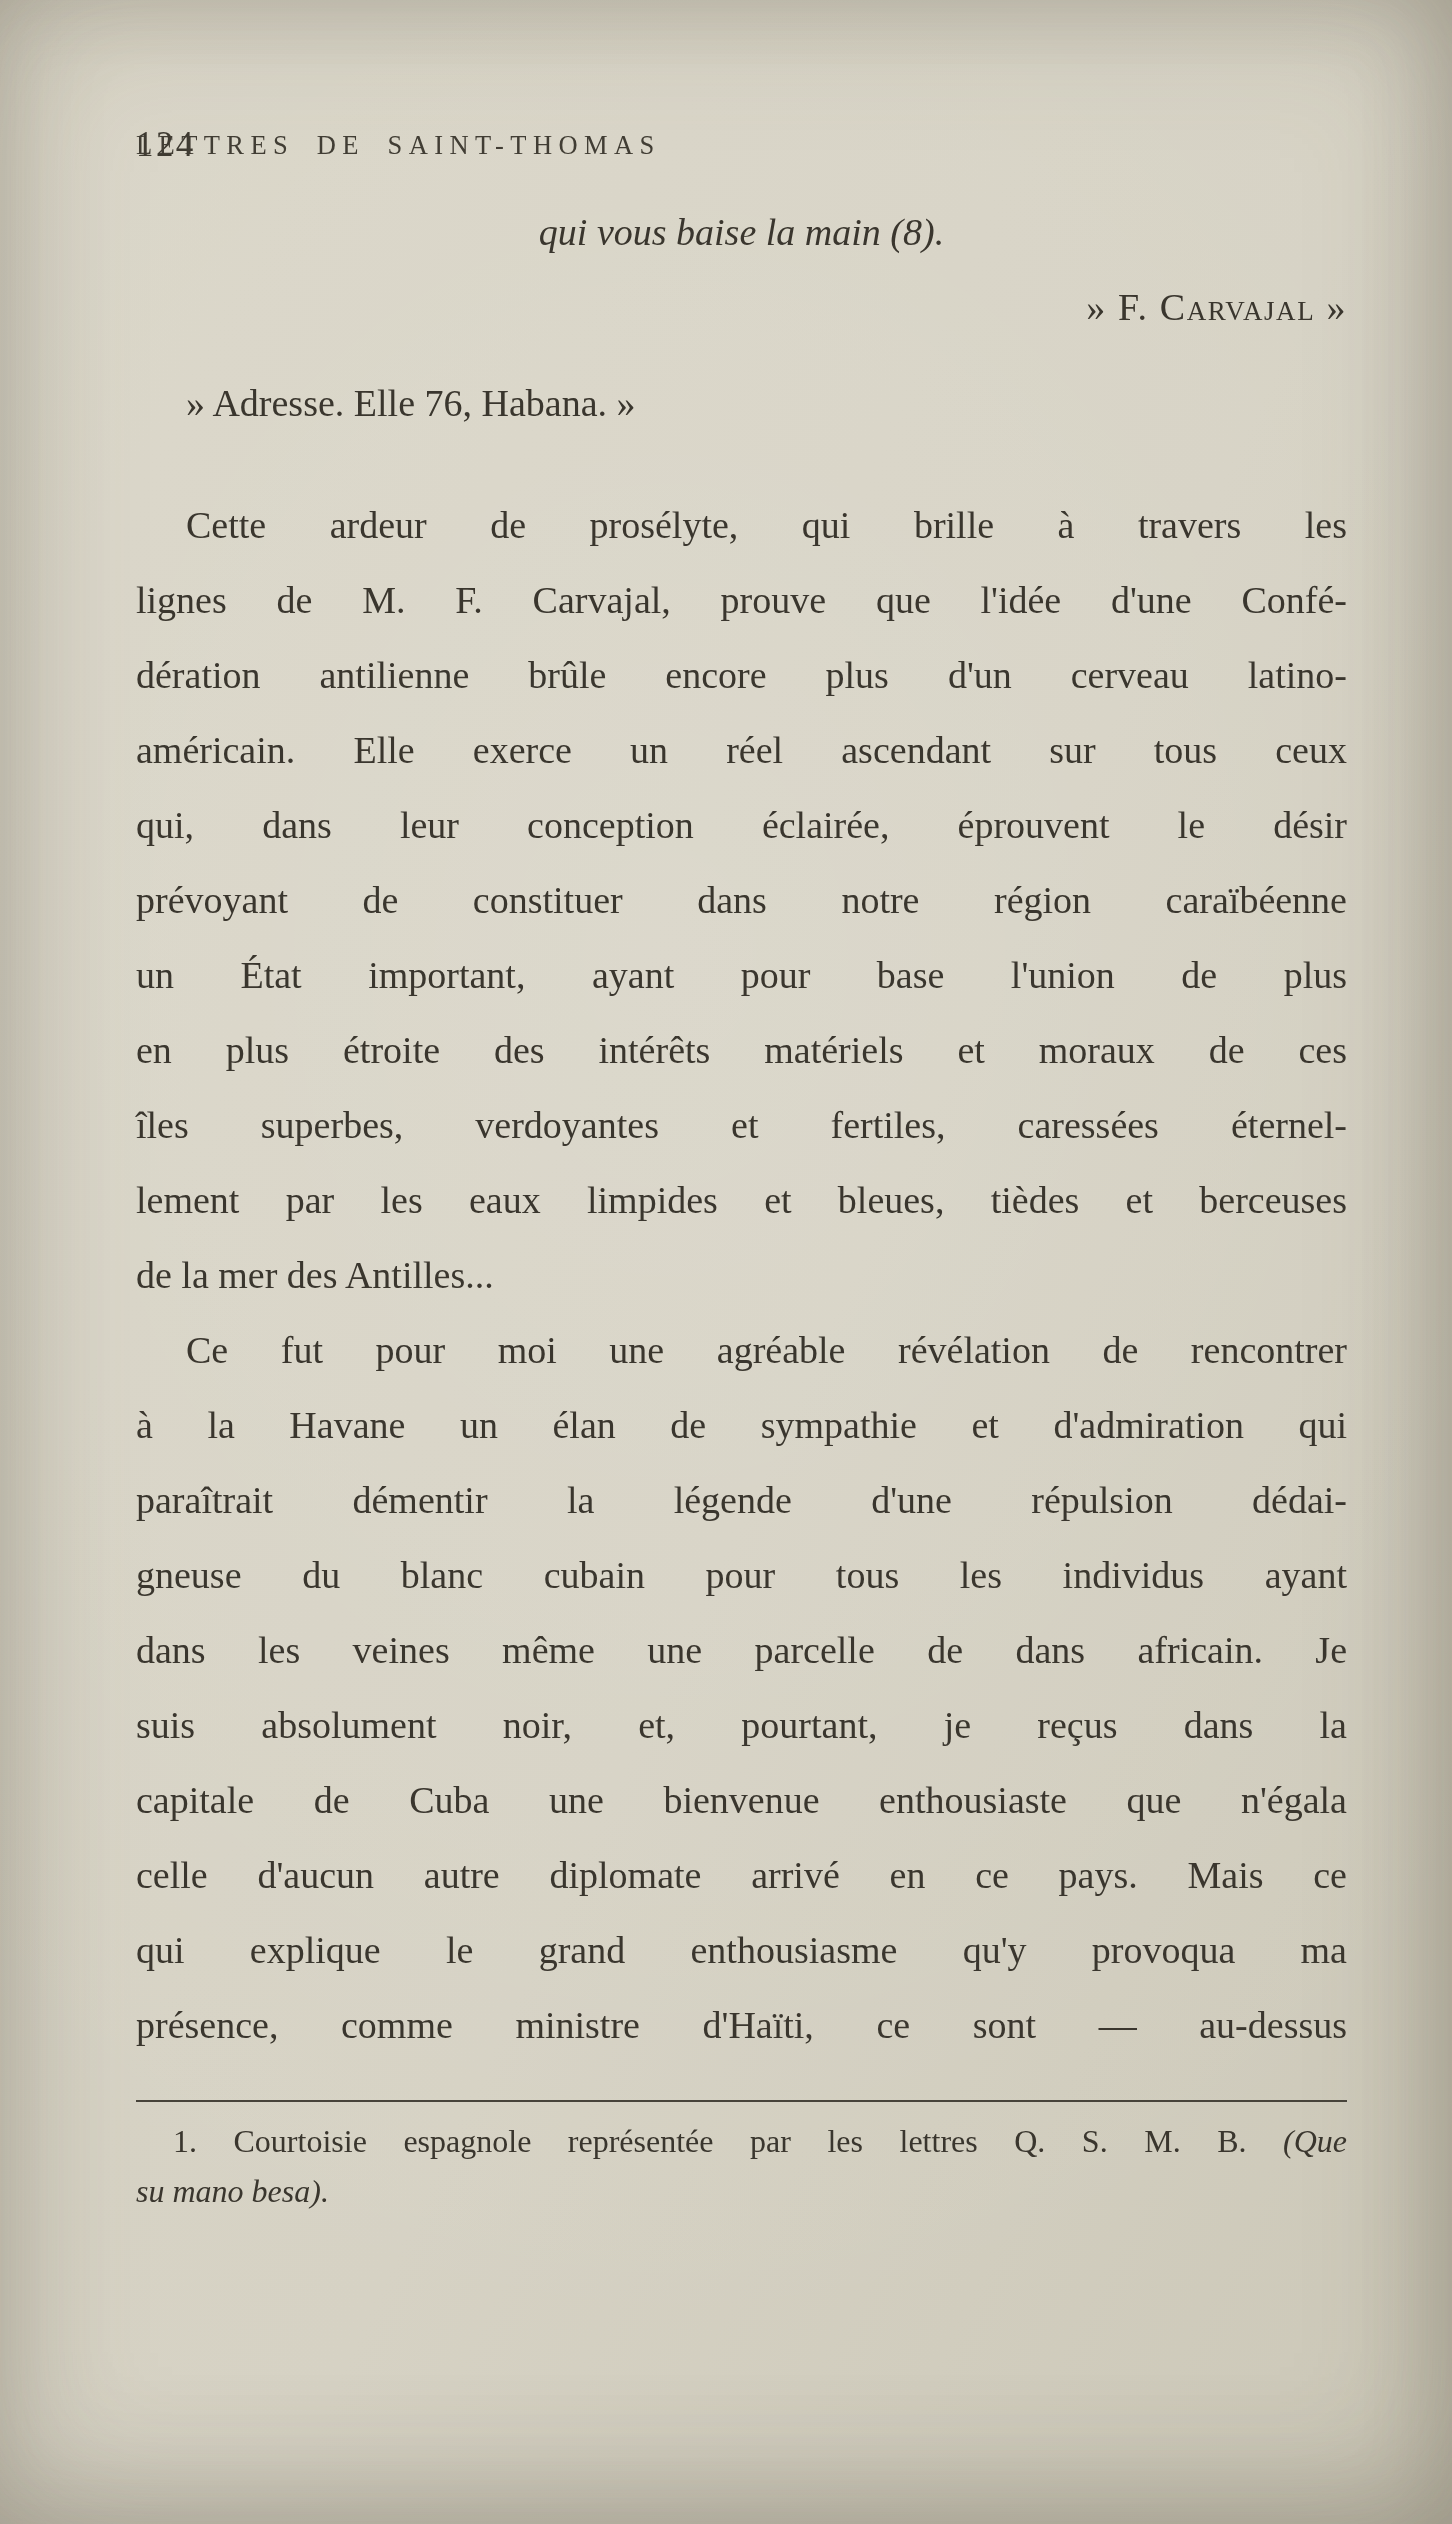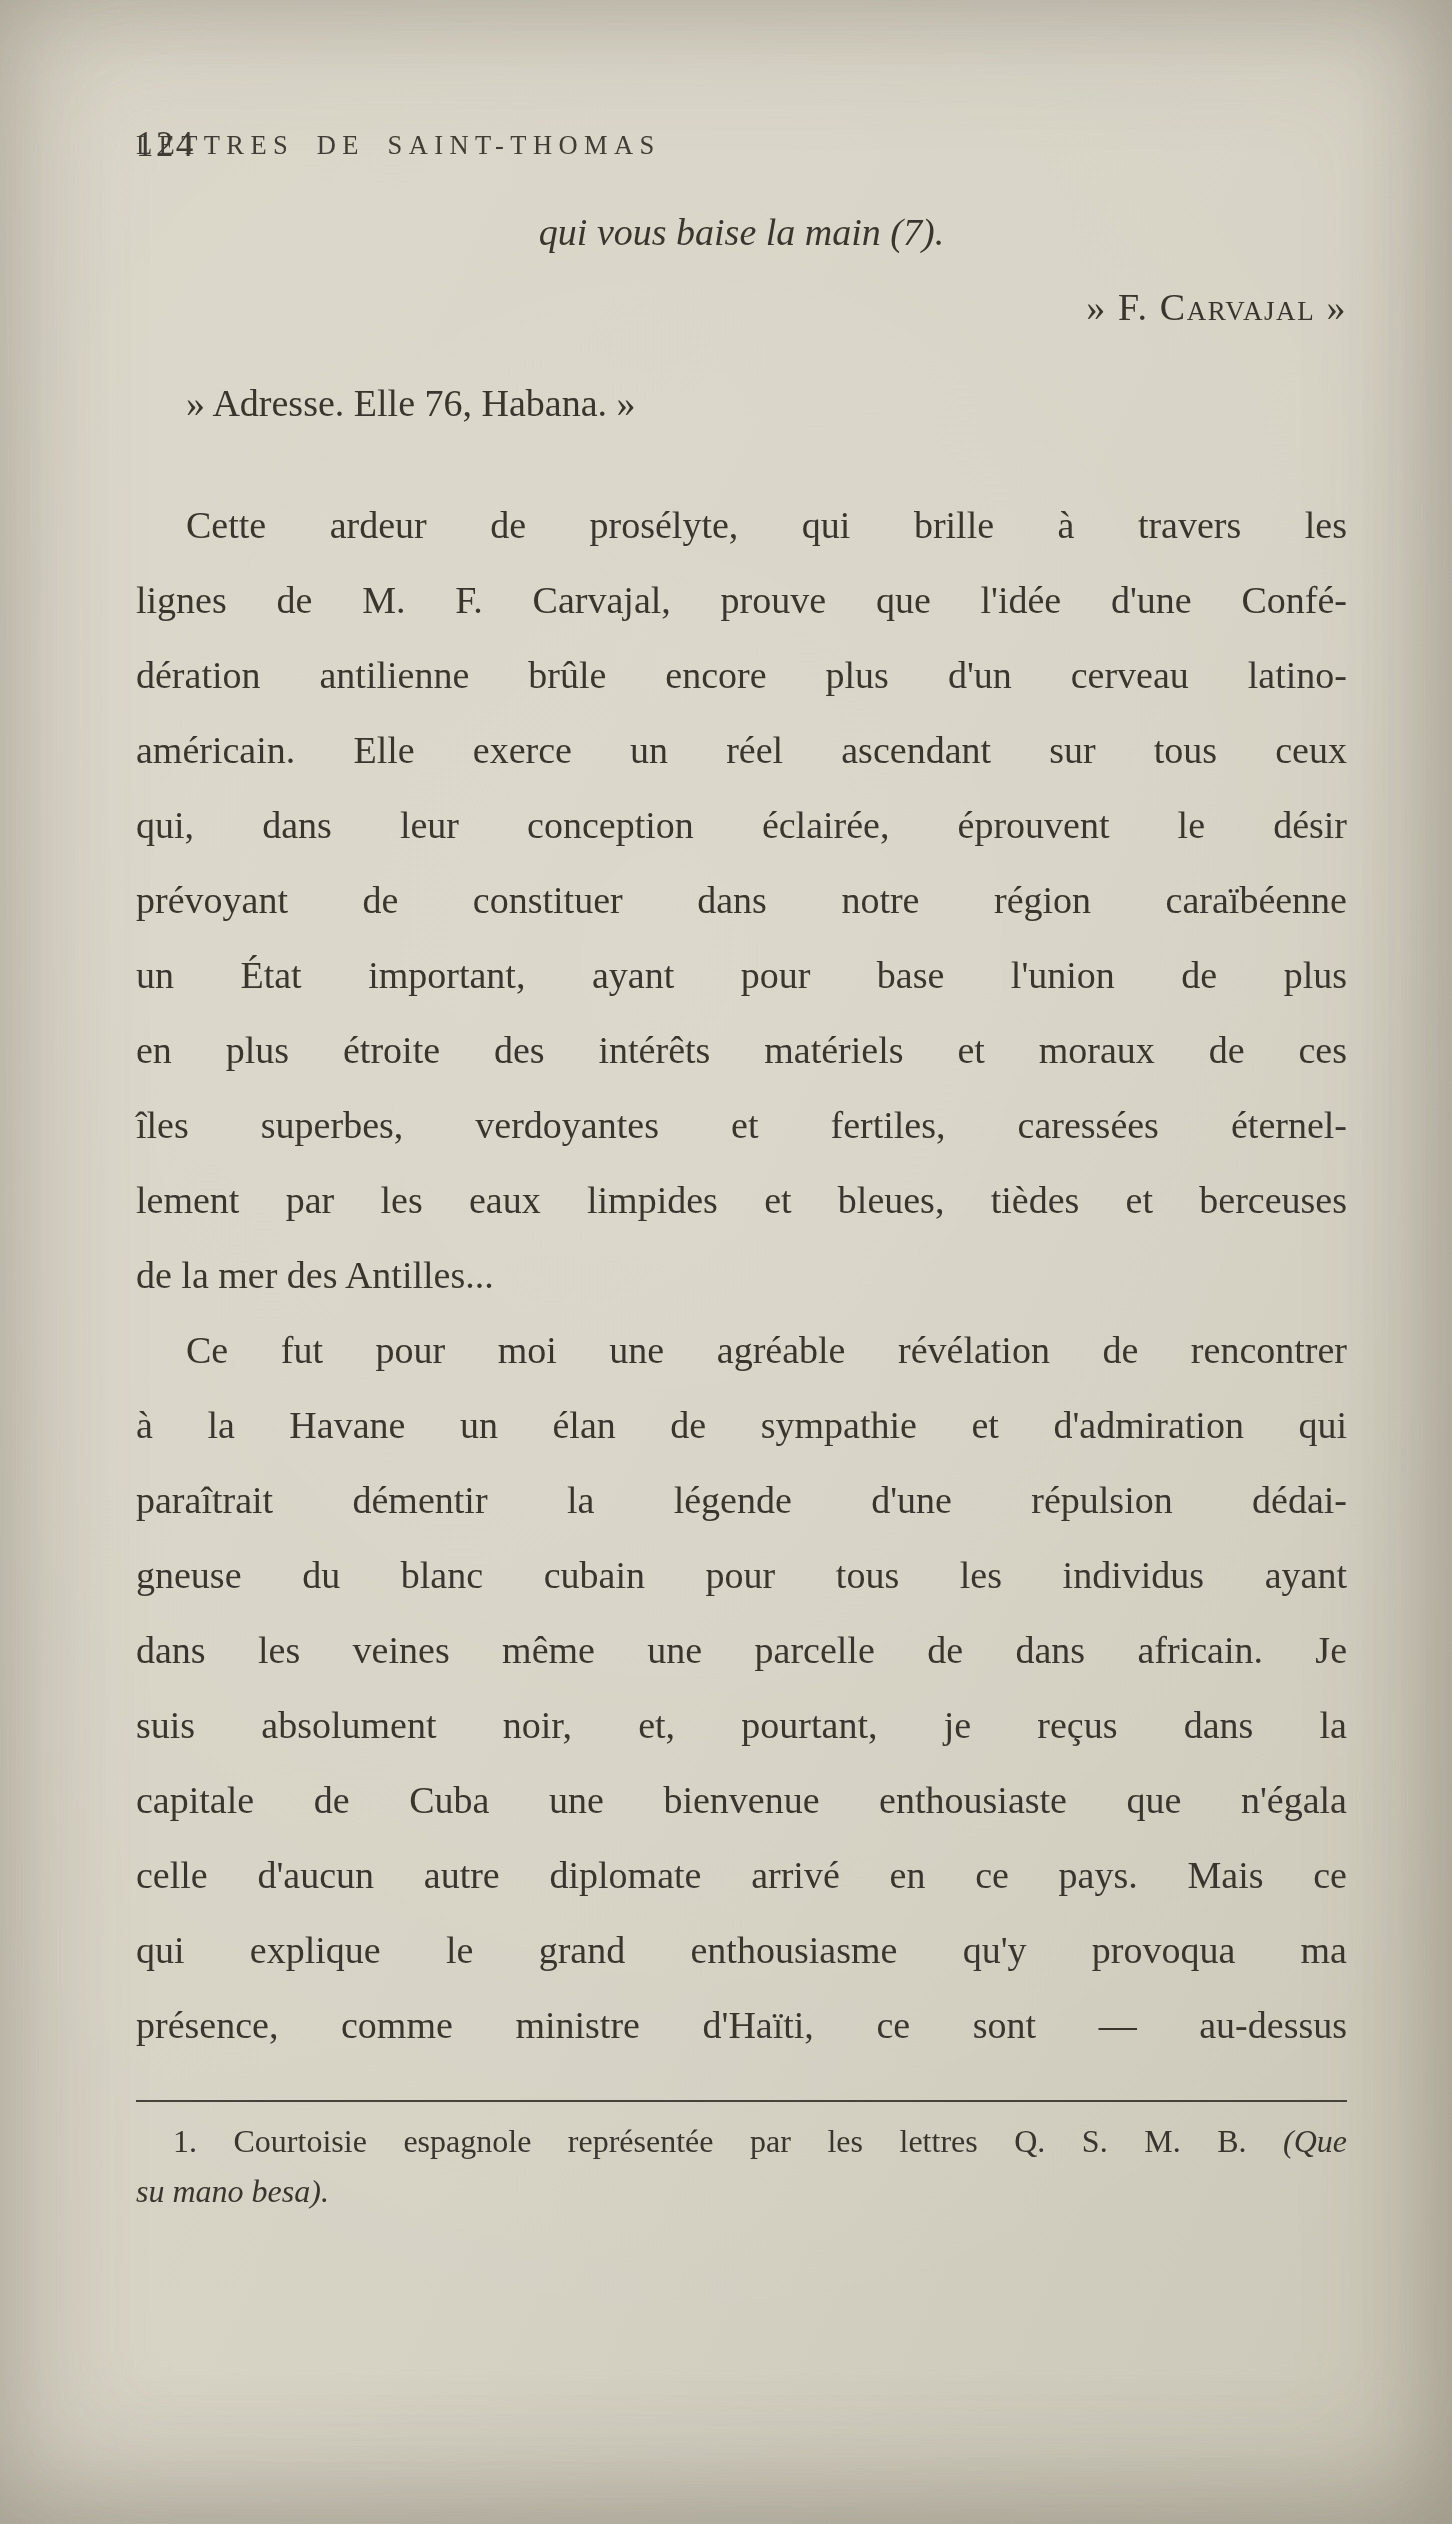--- a/index.html
+++ b/index.html
@@ -61,21 +61,21 @@
 <div class="vignette"></div>
 
 <main class="content">
 
   <header class="header">
     <span class="pagenum">124</span>
     <span class="title">LETTRES DE SAINT-THOMAS</span>
   </header>
 
   <section class="bodytext">
-    <div class="center-line italic">qui vous baise la main (7).</div>
+    <div class="center-line italic">qui vous baise la main (8).</div>
     <div class="signature">
       <span class="smallcaps">» F. Carvajal »</span>
     </div>
     <div class="address">» Adresse. Elle 76, Habana. »</div>
   </section>
 
   <div class="para-gap"></div>
 
   <section class="bodytext">
     <div>

